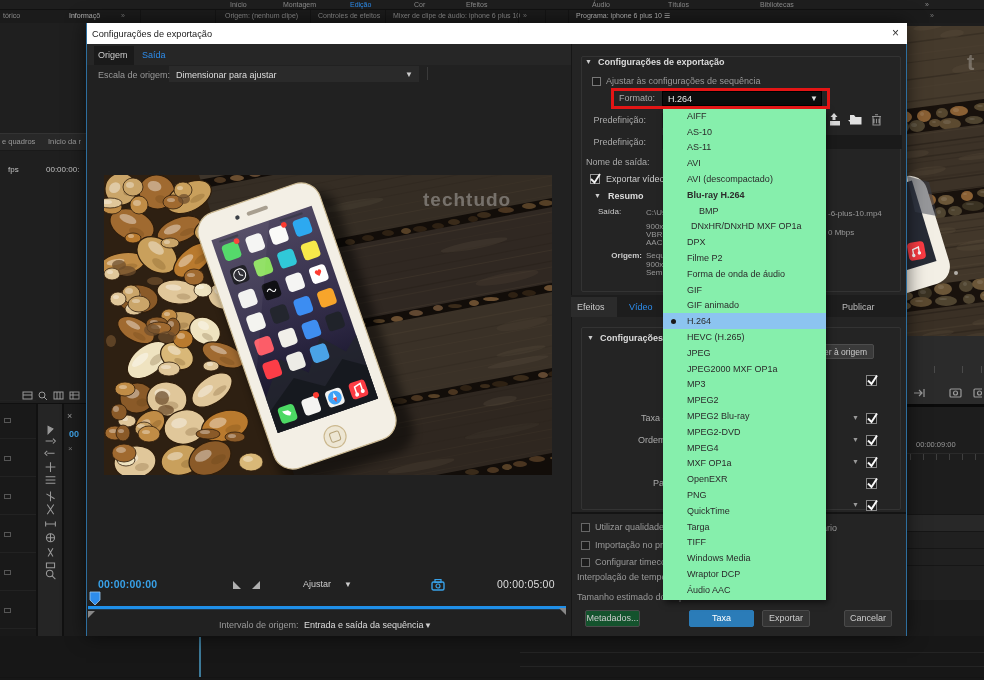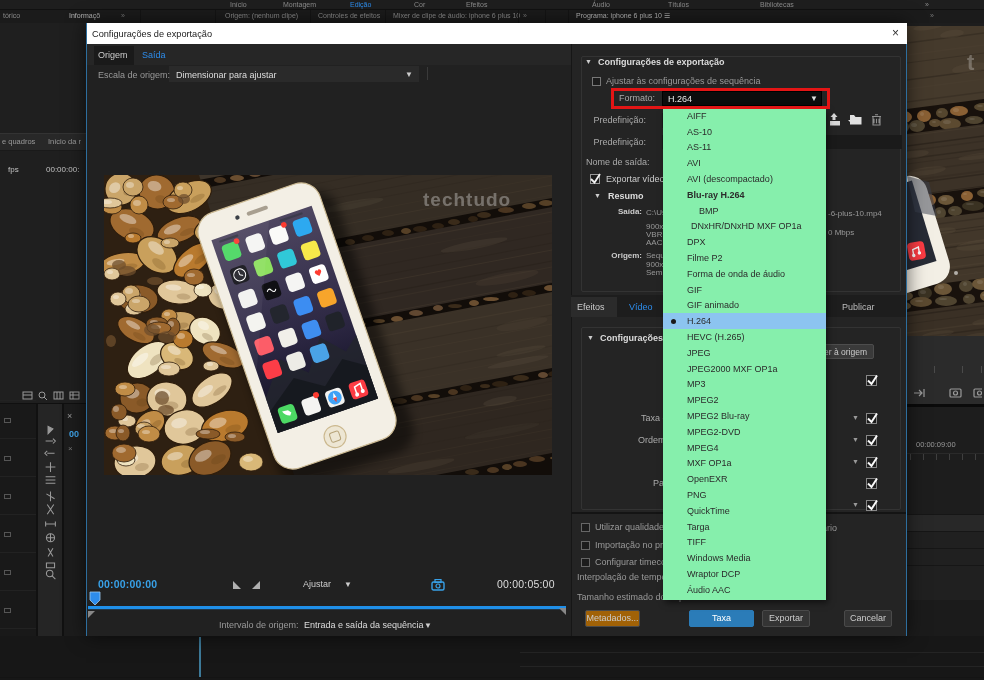--- a/index.html
+++ b/index.html
@@ -809,21 +809,21 @@
     <div class="ab" style="left:662px;top:135px;width:240px;height:14px;background:#1a1a1a;"></div>
     <div class="t" style="left:586px;top:157px;font-size:9px;color:#aaa;"><span style="display:inline-block;width:60px;text-align:right;">Nome de saída:</span></div>
     <div class="t" style="left:668px;top:157px;font-size:9px;color:#ddd;">iphone-6-plus-10.mp4</div>
     <div class="ab" style="left:590px;top:174px;width:10px;height:10px;background:#1c1c1c;border:1px solid #999;"></div>
     <svg class="ab" style="left:589px;top:172px" width="13" height="13" viewBox="0 0 13 13">
       <path d="M2,7 l3.5,3.5 L11,2" stroke="#f2f2f2" stroke-width="1.8" fill="none"></path>
     </svg>
     <div class="t" style="left:606px;top:174px;font-size:9px;color:#ccc;">Exportar vídeo</div>
     <div class="t" style="left:594px;top:192px;font-size:7px;color:#ccc;">▼</div>
     <div class="t" style="left:608px;top:191px;font-size:9px;color:#dcdcdc;font-weight:bold;">Resumo</div>
-    <div class="t" style="left:598px;top:207px;font-size:8px;color:#ccc;"><span style="display:inline-block;width:44px;text-align:right;font-weight:bold;">Saída:</span></div>
+    <div class="t" style="left:598px;top:207px;font-size:8px;color:#ccc;"><span style="display:inline-block;width:44px;font-weight:normal;">Saída:</span></div>
     <div class="t" style="left:646px;top:208px;font-size:8px;color:#999;">C:\Users\Casa\Documents\A</div>
     <div class="t" style="left:828px;top:209px;font-size:8px;color:#999;">-6-plus-10.mp4</div>
     <div class="t" style="left:646px;top:222px;font-size:8px;color:#999;">900x300 (1,0), 25 qps, Progressivo</div>
     <div class="t" style="left:646px;top:230px;font-size:8px;color:#999;">VBR, 1 passagem, Destino 10,00 Mb</div>
     <div class="t" style="left:828px;top:228px;font-size:8px;color:#999;">0 Mbps</div>
     <div class="t" style="left:646px;top:238px;font-size:8px;color:#999;">AAC, 320 kbps, 48 kHz, Estéreo</div>
     <div class="t" style="left:598px;top:251px;font-size:8px;color:#ccc;"><span style="display:inline-block;width:44px;text-align:right;font-weight:bold;">Origem:</span></div>
     <div class="t" style="left:646px;top:251px;font-size:8px;color:#999;">Sequência, iphone 6 plus 10</div>
     <div class="t" style="left:646px;top:260px;font-size:8px;color:#999;">900x300 (1,0), 25 qps, Progressivo 00:00:05:00</div>
     <div class="t" style="left:646px;top:268px;font-size:8px;color:#999;">Sem áudio</div>
@@ -875,21 +875,21 @@
     <div class="ab" style="left:581px;top:523px;width:9px;height:9px;border:1px solid #666;background:#1c1c1c;"></div>
     <div class="t" style="left:595px;top:522px;font-size:9px;color:#999;">Utilizar qualidade de renderização máxima</div>
     <div class="ab" style="left:581px;top:541px;width:9px;height:9px;border:1px solid #666;background:#1c1c1c;"></div>
     <div class="t" style="left:595px;top:540px;font-size:9px;color:#999;">Importação no projeto</div>
     <div class="ab" style="left:581px;top:558px;width:9px;height:9px;border:1px solid #666;background:#1c1c1c;"></div>
     <div class="t" style="left:595px;top:557px;font-size:9px;color:#999;">Configurar timecode de início</div>
     <div class="t" style="left:577px;top:572px;font-size:9px;color:#999;">Interpolação de tempo:</div>
     <div class="t" style="left:822px;top:523px;font-size:9px;color:#999;">ário</div>
     <div class="t" style="left:680px;top:572px;font-size:9px;color:#bbb;">Amostragem de quadros</div>
     <div class="t" style="left:577px;top:592px;font-size:9px;color:#999;">Tamanho estimado do arquivo: 6 MB</div>
-    <div class="ab" style="left:585px;top:610px;width:55px;height:17px;background:#a16207;border:1px solid #4a4a4a;border-radius:2px;color:#ccc;font-size:9px;text-align:center;line-height:15px;">Metadados...</div>
+    <div class="ab" style="left:585px;top:610px;width:55px;height:17px;background:#14532d;border:1px solid #4a4a4a;border-radius:2px;color:#ccc;font-size:9px;text-align:center;line-height:15px;">Metadados...</div>
     <div class="ab" style="left:689px;top:610px;width:65px;height:17px;background:#2b7cb8;border:1px solid #2b7cb8;border-radius:2px;color:#fff;font-size:9px;text-align:center;line-height:15px;">Taxa</div>
     <div class="ab" style="left:762px;top:610px;width:48px;height:17px;background:#343434;border:1px solid #4a4a4a;border-radius:2px;color:#ccc;font-size:9px;text-align:center;line-height:15px;">Exportar</div>
     <div class="ab" style="left:844px;top:610px;width:48px;height:17px;background:#343434;border:1px solid #4a4a4a;border-radius:2px;color:#ccc;font-size:9px;text-align:center;line-height:15px;">Cancelar</div>
     <div class="ab" style="left:663px;top:108px;width:163px;height:492px;background:#86efac;box-shadow:2px 3px 6px rgba(0,0,0,0.5);">
       <div style="position:absolute;left:0;top:0.00px;width:163px;height:15.80px;">
         <span style="position:absolute;left:24px;top:50%;transform:translateY(-50%);font-size:9px;color:#2b2b2b;white-space:nowrap;">AIFF</span>
       </div>
       <div style="position:absolute;left:0;top:15.80px;width:163px;height:15.80px;">
         <span style="position:absolute;left:24px;top:50%;transform:translateY(-50%);font-size:9px;color:#2b2b2b;white-space:nowrap;">AS-10</span>
       </div>

